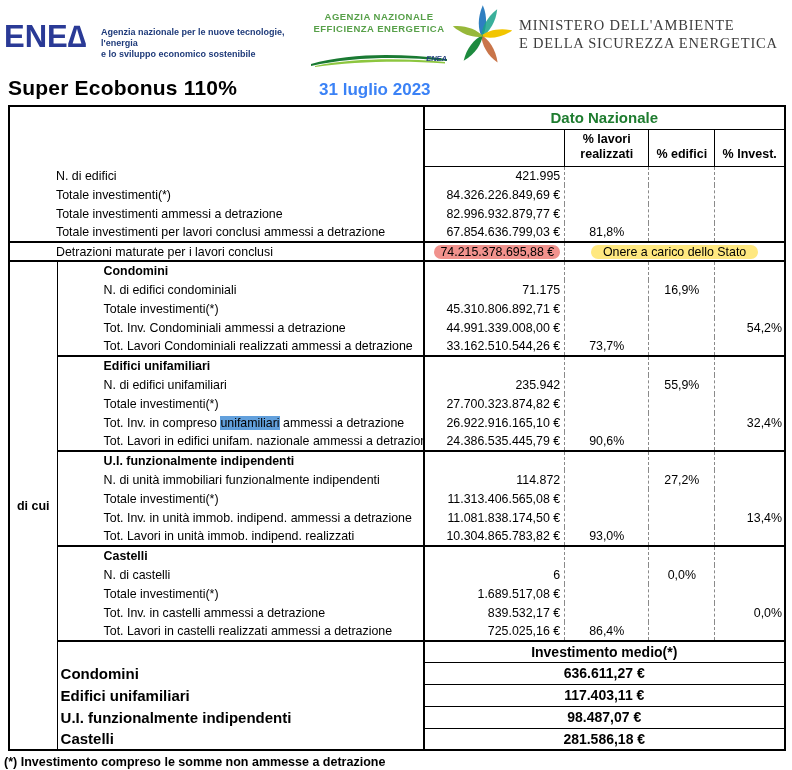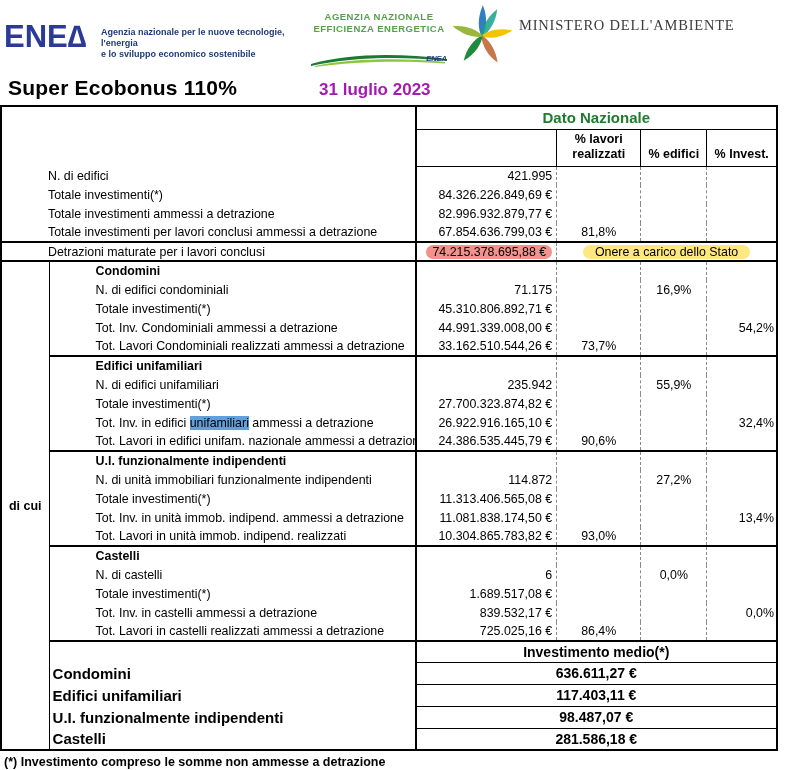--- a/index.html
+++ b/index.html
@@ -39,26 +39,26 @@
   .min-text {
     position: absolute; left: 519px; top: 16px;
     font-family: "Liberation Serif", serif;
     font-size: 14.5px; line-height: 18px; letter-spacing: 0.8px;
     color: #3d3d3d; white-space: nowrap;
   }
 
   
   .titlebar { display: flex; align-items: baseline; padding: 2px 0 5px 8px; gap: 20px; }
   .title { font-size: 21px; font-weight: 800; letter-spacing: 0.2px; }
-  .date  { font-size: 17px; font-weight: 800; color: #a21caf; margin-left: 62px; }
+  .date  { font-size: 17px; font-weight: 800; color: #3b82f6; margin-left: 62px; }
 
   
   table {
     border-collapse: collapse; table-layout: fixed;
-    margin-left: 0; width: 778px;
+    margin-left: 8px; width: 778px;
     border: 2.5px solid #000;
   }
   td {
     padding: 0 3px; overflow: hidden; white-space: nowrap;
     font-size: 12.4px; vertical-align: middle;
   }
   .rh-dato td { height: 23px; }
   .rh-cols td { height: 37px; }
   .rh-data td { height: 19px; }
   .rh-invh td { height: 21px; }
@@ -126,20 +126,21 @@
         <path d="M0 2 C -5 -8, -6 -22, 1 -38 C 7 -24, 6 -9, 0 2 Z" fill="#18a289" transform="rotate(28)" opacity="0.85"></path>
         <path d="M0 2 C -5 -8, -6 -22, 1 -38 C 7 -24, 6 -9, 0 2 Z" fill="#f2c500" transform="rotate(78)"></path>
         <path d="M0 2 C -5 -8, -6 -22, 1 -38 C 7 -24, 6 -9, 0 2 Z" fill="#c9754a" transform="rotate(148)"></path>
         <path d="M0 2 C -5 -8, -6 -22, 1 -38 C 7 -24, 6 -9, 0 2 Z" fill="#1d8a3e" transform="rotate(215)"></path>
         <path d="M0 2 C -5 -8, -6 -22, 1 -38 C 7 -24, 6 -9, 0 2 Z" fill="#97b83a" transform="rotate(287)"></path>
       </g>
     </svg>
   </div>
   <div class="min-text">
     <div>MINISTERO DELL'AMBIENTE</div>
+    <div>E DELLA SICUREZZA ENERGETICA</div>
   </div>
 </div>
 
 <div class="titlebar">
   <span class="title">Super Ecobonus 110%</span>
   <span class="date">31 luglio 2023</span>
 </div>
 
 <table>
   <colgroup>
@@ -251,21 +252,21 @@
     <td class="pr"></td>
   </tr>
   <tr class="rh-data">
     <td class="lb b-r2">Totale investimenti(*)</td>
     <td class="vl b-dash">27.700.323.874,82 €</td>
     <td class="pc b-dash"></td>
     <td class="pc b-dash"></td>
     <td class="pr"></td>
   </tr>
   <tr class="rh-data">
-    <td class="lb b-r2"><span>Tot. Inv. in edifici </span><span class="hl-blue">unifamiliari</span><span> ammessi a detrazione</span></td>
+    <td class="lb b-r2"><span>Tot. Inv. in compreso </span><span class="hl-blue">unifamiliari</span><span> ammessi a detrazione</span></td>
     <td class="vl b-dash">26.922.916.165,10 €</td>
     <td class="pc b-dash"></td>
     <td class="pc b-dash"></td>
     <td class="pr">32,4%</td>
   </tr>
   <tr class="rh-data">
     <td class="lb b-r2">Tot. Lavori in edifici unifam. nazionale ammessi a detrazione</td>
     <td class="vl b-dash">24.386.535.445,79 €</td>
     <td class="pc b-dash">90,6%</td>
     <td class="pc b-dash"></td>

